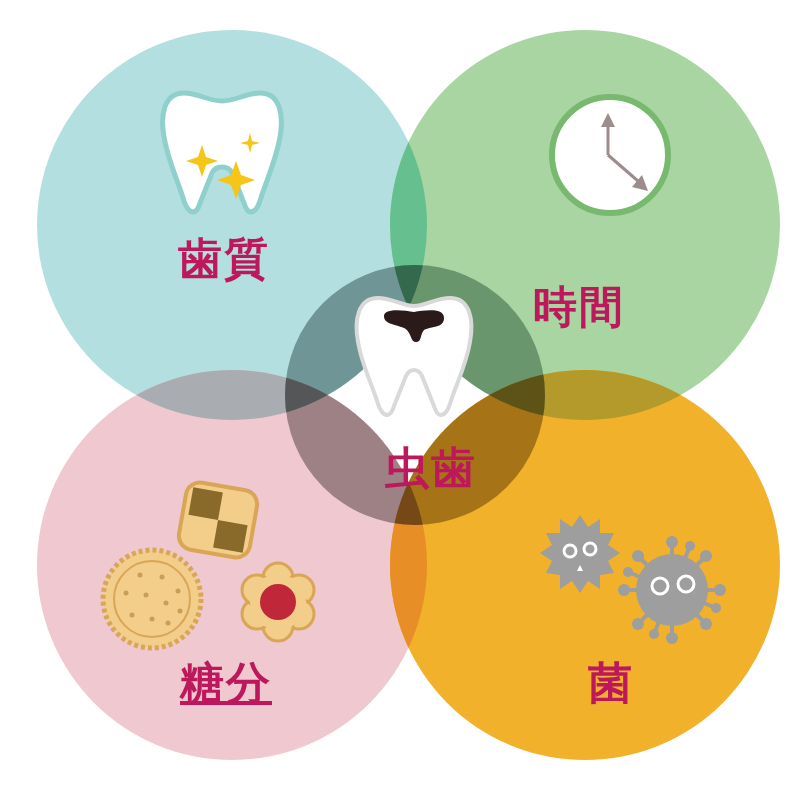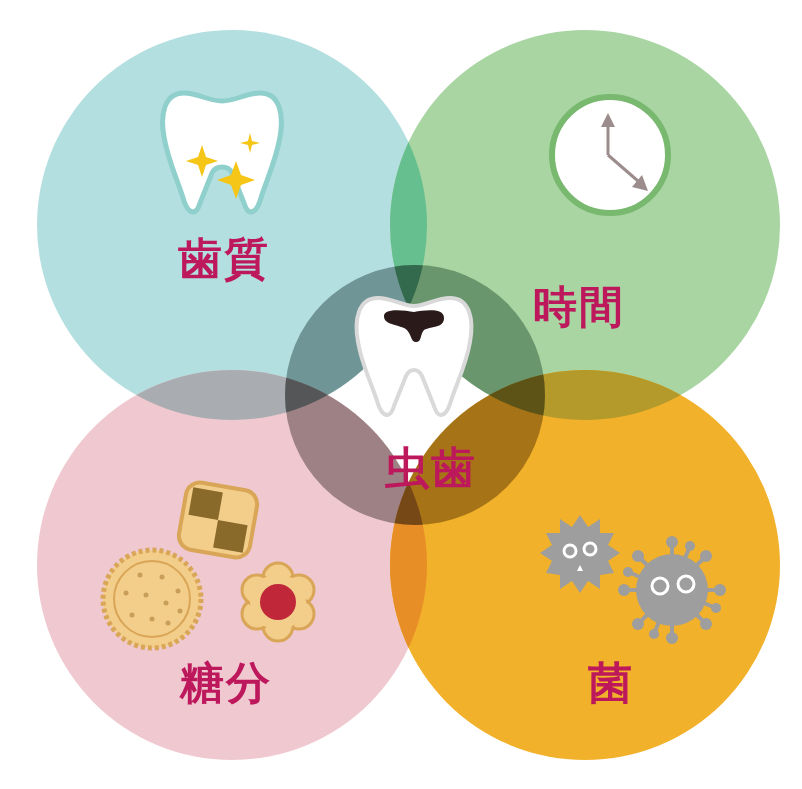--- a/index.html
+++ b/index.html
@@ -154,14 +154,14 @@
 
   <g transform="translate(414,358)">
     <path d="M-36,-60 C-56,-60 -60,-38 -56,-16 C-52,8 -42,26 -36,46 C-32,58 -24,62 -20,48 L-8,18 C-4,10 4,10 8,18 L20,48 C24,62 32,58 36,46 C42,26 52,8 56,-16 C60,-38 56,-60 36,-60 C22,-60 12,-52 0,-52 C-12,-52 -22,-60 -36,-60 Z" fill="#ffffff" stroke="#d9d9d9" stroke-width="4"></path>
     <path d="M-30,-42 C-30,-50 -10,-48 0,-46 C12,-48 30,-50 30,-40 C30,-30 18,-32 10,-28 C6,-24 8,-16 2,-16 C-4,-16 -2,-26 -10,-30 C-20,-34 -30,-34 -30,-42 Z" fill="#2a1a1a"></path>
   </g>
 </svg>
 
 <div class="label" style="left:224px;top:237px;">歯質</div>
 <div class="label" style="left:579px;top:237px;margin-top:48px;">時間</div>
 <div class="label" style="left:431px;top:446px;">虫歯</div>
-<div class="label" style="left:226px;top:661px;">糖分</div>
+<div class="label" style="left:226px;top:661px;text-decoration:underline;">糖分</div>
 <div class="label" style="left:611px;top:661px;">菌</div>
 
 </body></html>

